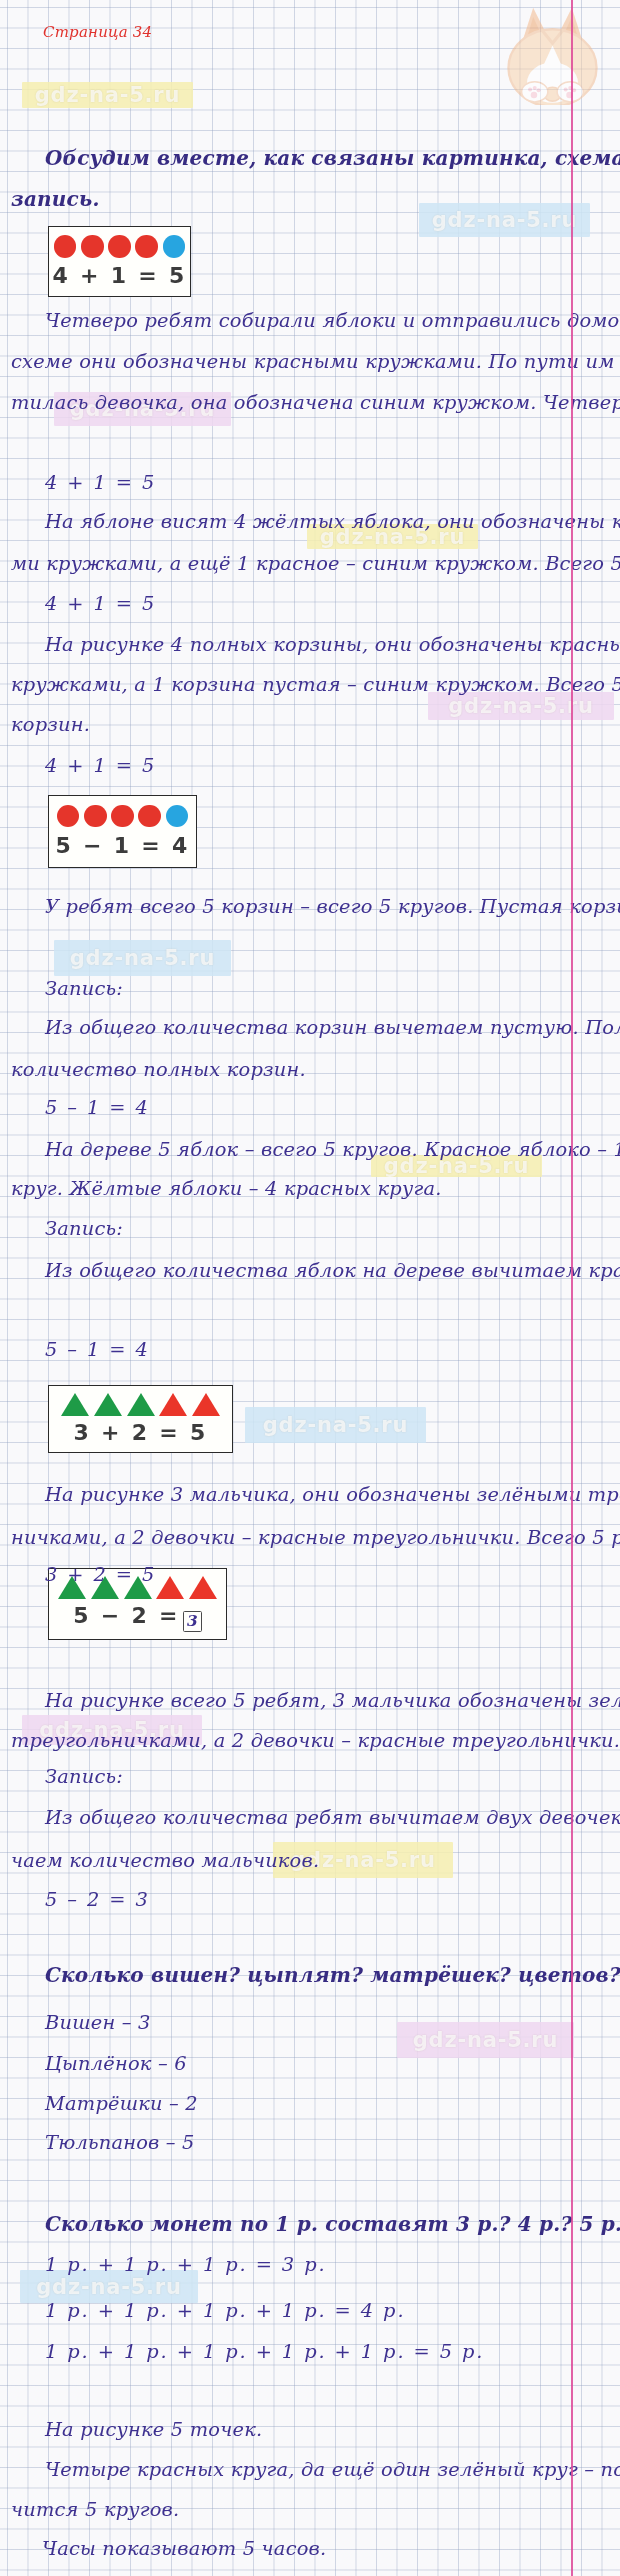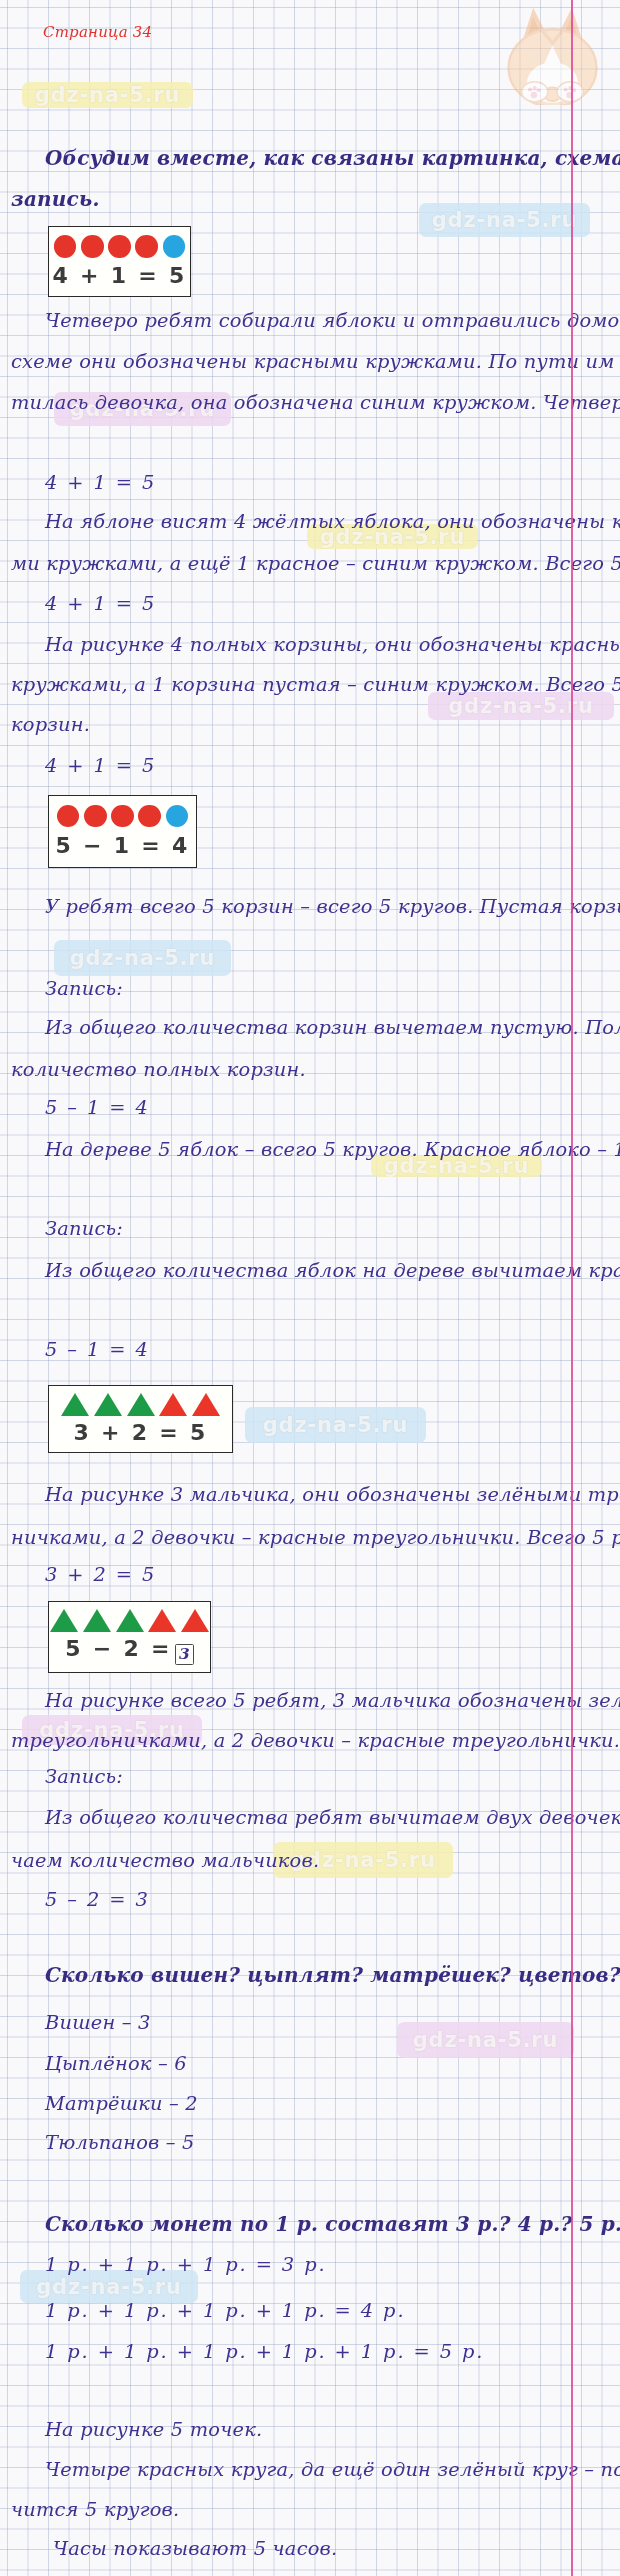--- a/index.html
+++ b/index.html
@@ -16,21 +16,21 @@
   .margin-line{position:absolute;top:0;bottom:0;left:571px;width:1.6px;background:#dd4697;opacity:.85;}
   
   .hw{position:absolute;white-space:nowrap;font:italic 19.4px "DejaVu Serif",serif;
       color:#3e3190;letter-spacing:0.2px;line-height:1.25;}
   .hw.b{font-weight:700;color:#372c82;font-size:20px;}
   .hw.r{color:#e0322d;font-size:15px;font-weight:400;}
   .hw.eq{letter-spacing:1.9px;}
   
   .wm{position:absolute;display:flex;align-items:center;justify-content:center;
       font:700 21px "DejaVu Sans",sans-serif;color:rgba(255,255,255,0.72);
-      letter-spacing:0.8px;border-radius:7px;overflow:hidden;
+      letter-spacing:0.8px;border-radius:1px;overflow:hidden;
       text-shadow:0 0 1.6px rgba(150,140,110,0.25);}
   .wm.y{background:rgba(246,238,175,0.85);}
   .wm.bl{background:rgba(206,229,245,0.85);}
   .wm.p{background:rgba(238,215,240,0.85);}
   
   .scheme{position:absolute;background:#fffffc;border:1.6px solid #2a2a2a;
       display:flex;flex-direction:column;align-items:center;justify-content:space-evenly;
       box-sizing:border-box;padding:3.1px 4.7px;}
   .row{display:flex;align-items:flex-end;gap:4.7px;}
   .dot{width:22.5px;height:22.5px;border-radius:50%;}
@@ -135,21 +135,21 @@
     <div class="row">
       <span class="tri green"></span>
       <span class="tri green"></span>
       <span class="tri green"></span>
       <span class="tri red"></span>
       <span class="tri red"></span>
     </div>
     <div class="box-eq">3 + 2 = 5</div>
   </div>
 
-  <div class="scheme" style="left:48px;top:1601px;width:163px;height:72px">
+  <div class="scheme" style="left:48px;top:1568px;width:179px;height:72px">
     <div class="row">
       <span class="tri green"></span>
       <span class="tri green"></span>
       <span class="tri green"></span>
       <span class="tri red"></span>
       <span class="tri red"></span>
     </div>
     <div class="box-eq">
       <span>5 − 2 =</span><span class="ans-box">3</span>
     </div>
@@ -168,20 +168,21 @@
   <div class="hw" style="left:45px;top:633px">На рисунке 4 полных корзины, они обозначены красными</div>
   <div class="hw" style="left:11px;top:673px">кружками, а 1 корзина пустая – синим кружком. Всего 5</div>
   <div class="hw" style="left:11px;top:713px">корзин.</div>
   <div class="hw eq" style="left:45px;top:754px">4 + 1 = 5</div>
   <div class="hw" style="left:45px;top:895px">У ребят всего 5 корзин – всего 5 кругов. Пустая корзина – 1</div>
   <div class="hw" style="left:45px;top:977px">Запись:</div>
   <div class="hw" style="left:45px;top:1016px">Из общего количества корзин вычетаем пустую. Получаем</div>
   <div class="hw" style="left:11px;top:1058px">количество полных корзин.</div>
   <div class="hw eq" style="left:45px;top:1096px">5 – 1 = 4</div>
   <div class="hw" style="left:45px;top:1138px">На дереве 5 яблок – всего 5 кругов. Красное яблоко – 1 синий</div>
+  <div class="hw" style="left:11px;top:1177px">круг. Жёлтые яблоки – 4 красных круга.</div>
   <div class="hw" style="left:45px;top:1217px">Запись:</div>
   <div class="hw" style="left:45px;top:1259px">Из общего количества яблок на дереве вычитаем красное.</div>
   <div class="hw eq" style="left:45px;top:1338px">5 – 1 = 4</div>
   <div class="hw" style="left:45px;top:1483px">На рисунке 3 мальчика, они обозначены зелёными треуголь-</div>
   <div class="hw" style="left:11px;top:1526px">ничками, а 2 девочки – красные треугольнички. Всего 5 ребят.</div>
   <div class="hw eq" style="left:45px;top:1563px">3 + 2 = 5</div>
   <div class="hw" style="left:45px;top:1689px">На рисунке всего 5 ребят, 3 мальчика обозначены зелёными</div>
   <div class="hw" style="left:11px;top:1729px">треугольничками, а 2 девочки – красные треугольнички.</div>
   <div class="hw" style="left:45px;top:1765px">Запись:</div>
   <div class="hw" style="left:45px;top:1806px">Из общего количества ребят вычитаем двух девочек. Полу-</div>
@@ -192,17 +193,17 @@
   <div class="hw" style="left:45px;top:2052px">Цыплёнок – 6</div>
   <div class="hw" style="left:45px;top:2092px">Матрёшки – 2</div>
   <div class="hw" style="left:45px;top:2131px">Тюльпанов – 5</div>
   <div class="hw b" style="left:45px;top:2212px">Сколько монет по 1 р. составят 3 р.? 4 р.? 5 р.?</div>
   <div class="hw eq" style="left:45px;top:2253px">1 р. + 1 р. + 1 р. = 3 р.</div>
   <div class="hw eq" style="left:45px;top:2299px">1 р. + 1 р. + 1 р. + 1 р. = 4 р.</div>
   <div class="hw eq" style="left:45px;top:2340px">1 р. + 1 р. + 1 р. + 1 р. + 1 р. = 5 р.</div>
   <div class="hw" style="left:45px;top:2418px">На рисунке 5 точек.</div>
   <div class="hw" style="left:45px;top:2458px">Четыре красных круга, да ещё один зелёный круг – полу-</div>
   <div class="hw" style="left:11px;top:2498px">чится 5 кругов.</div>
-  <div class="hw" style="left:53px;top:2537px">Часы показывают 5 часов.</div>
+  <div class="hw" style="left:42px;top:2537px">Часы показывают 5 часов.</div>
 
   <div class="margin-line"></div>
 </div>
 
 
 </body></html>

